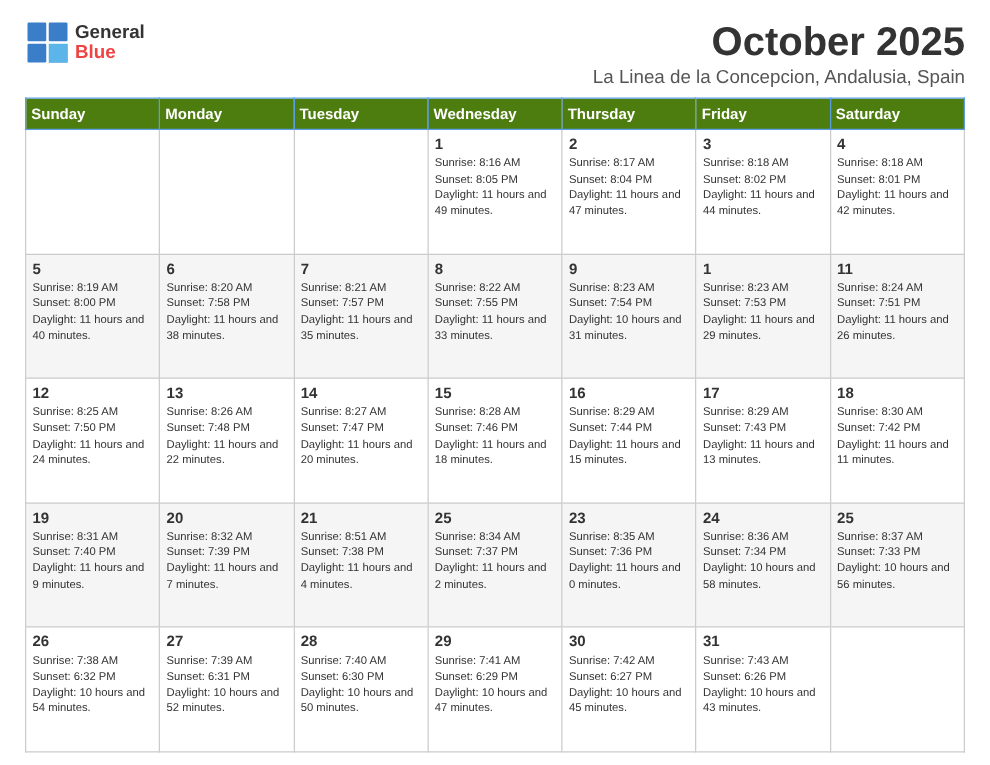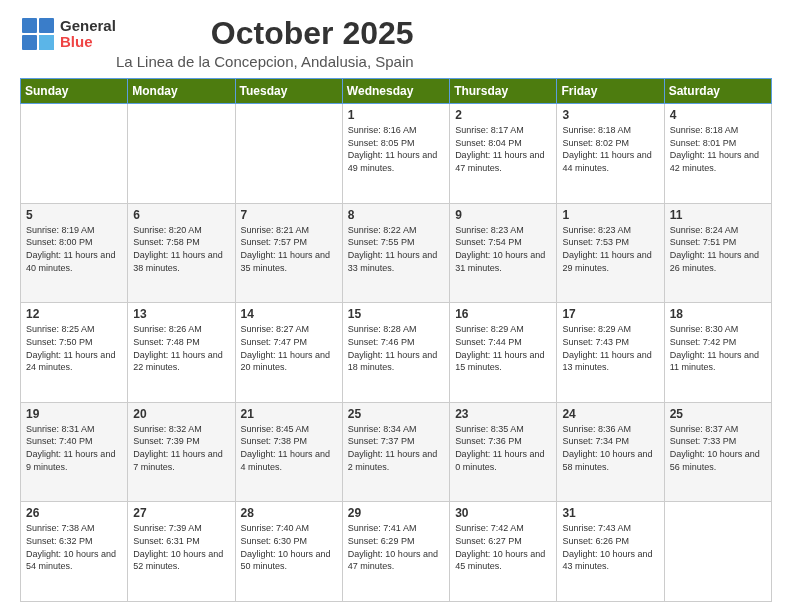--- a/index.html
+++ b/index.html
@@ -13,20 +13,21 @@
     .page {
       width: 792px;
       height: 612px;
       padding: 16px 20px 10px 20px;
       display: flex;
       flex-direction: column;
     }
     .header {
       display: flex;
       align-items: flex-start;
+      justify-content: space-between;
       margin-bottom: 8px;
     }
     .logo {
       display: flex;
       align-items: center;
       gap: 4px;
     }
     .logo-text {
       display: flex;
       flex-direction: column;
@@ -263,21 +264,21 @@
             <div class="cell-text">Daylight: 11 hours and 9 minutes.</div>
           </td>
           <td>
             <span class="day-number">20</span>
             <div class="cell-text">Sunrise: 8:32 AM</div>
             <div class="cell-text">Sunset: 7:39 PM</div>
             <div class="cell-text">Daylight: 11 hours and 7 minutes.</div>
           </td>
           <td>
             <span class="day-number">21</span>
-            <div class="cell-text">Sunrise: 8:45 AM</div>
+            <div class="cell-text">Sunrise: 8:51 AM</div>
             <div class="cell-text">Sunset: 7:38 PM</div>
             <div class="cell-text">Daylight: 11 hours and 4 minutes.</div>
           </td>
           <td>
             <span class="day-number">25</span>
             <div class="cell-text">Sunrise: 8:34 AM</div>
             <div class="cell-text">Sunset: 7:37 PM</div>
             <div class="cell-text">Daylight: 11 hours and 2 minutes.</div>
           </td>
           <td>

